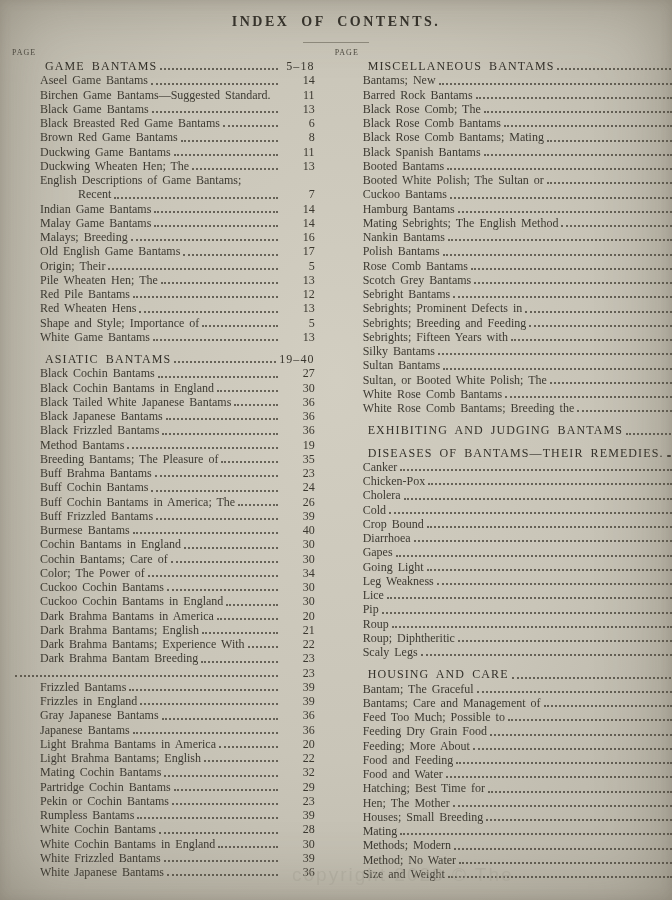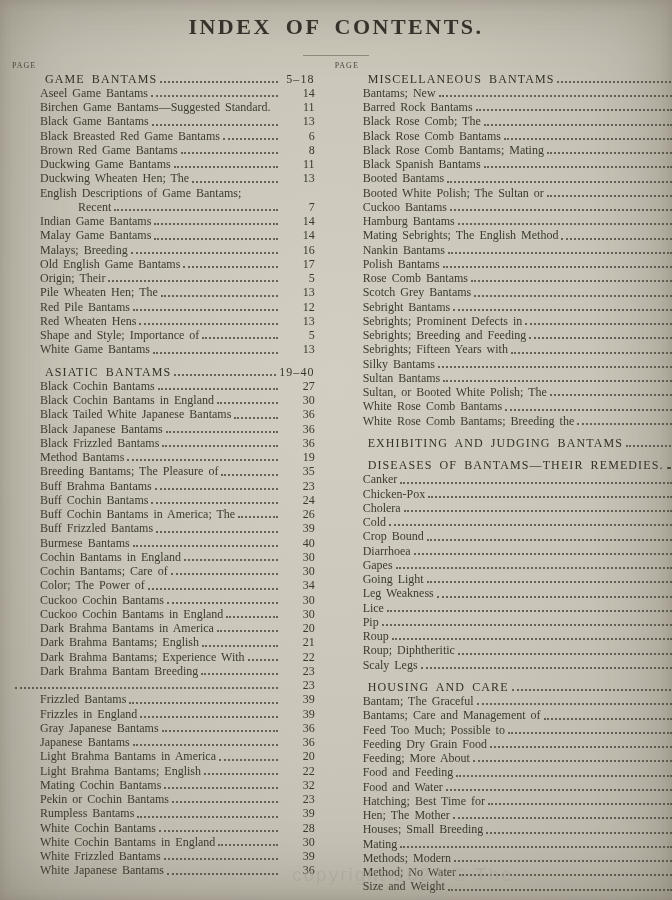--- a/index.html
+++ b/index.html
@@ -5,21 +5,21 @@
   html,body{margin:0;padding:0;}
   body{
     width:672px;height:900px;overflow:hidden;position:relative;
     font-family:"Liberation Serif","DejaVu Serif",serif;
     background:radial-gradient(ellipse at 50% 42%, #d2cec1 0%, #c9c5b8 52%, #b7b3a6 100%);
     color:#3d3a32;
   }
   .vignette{position:absolute;inset:0;pointer-events:none;
     box-shadow:inset 0 0 70px rgba(86,80,64,.38), inset 0 0 12px rgba(86,80,64,.18);}
   .title{
-    text-align:center;margin-top:14px;font-size:22px;letter-spacing:2.5px;
+    text-align:center;margin-top:14px;font-size:14px;letter-spacing:2.5px;
     color:#33302a;word-spacing:6px;
   }
   .divider{width:66px;height:1px;background:#8f8b7e;margin:12px auto 4px auto;}
   .columns{
     display:grid;grid-template-columns:1fr 1fr;column-gap:20px;
     padding:0 10px 0 12px;margin-top:2px;
   }
   .page-label{
     font-size:8px;letter-spacing:1px;color:#4d4a41;
     height:12px;line-height:12px;padding-right:2px;
@@ -304,20 +304,25 @@
           <span class="label">Light Brahma Bantams; English</span>
           <span class="dots"></span>
           <span class="num">22</span>
         </div>
         <div class="row entry">
           <span class="label">Mating Cochin Bantams</span>
           <span class="dots"></span>
           <span class="num">32</span>
         </div>
         <div class="row entry">
+          <span class="label">Partridge Cochin Bantams</span>
+          <span class="dots"></span>
+          <span class="num">29</span>
+        </div>
+        <div class="row entry">
           <span class="label">Pekin or Cochin Bantams</span>
           <span class="dots"></span>
           <span class="num">23</span>
         </div>
         <div class="row entry">
           <span class="label">Rumpless Bantams</span>
           <span class="dots"></span>
           <span class="num">39</span>
         </div>
         <div class="row entry">

